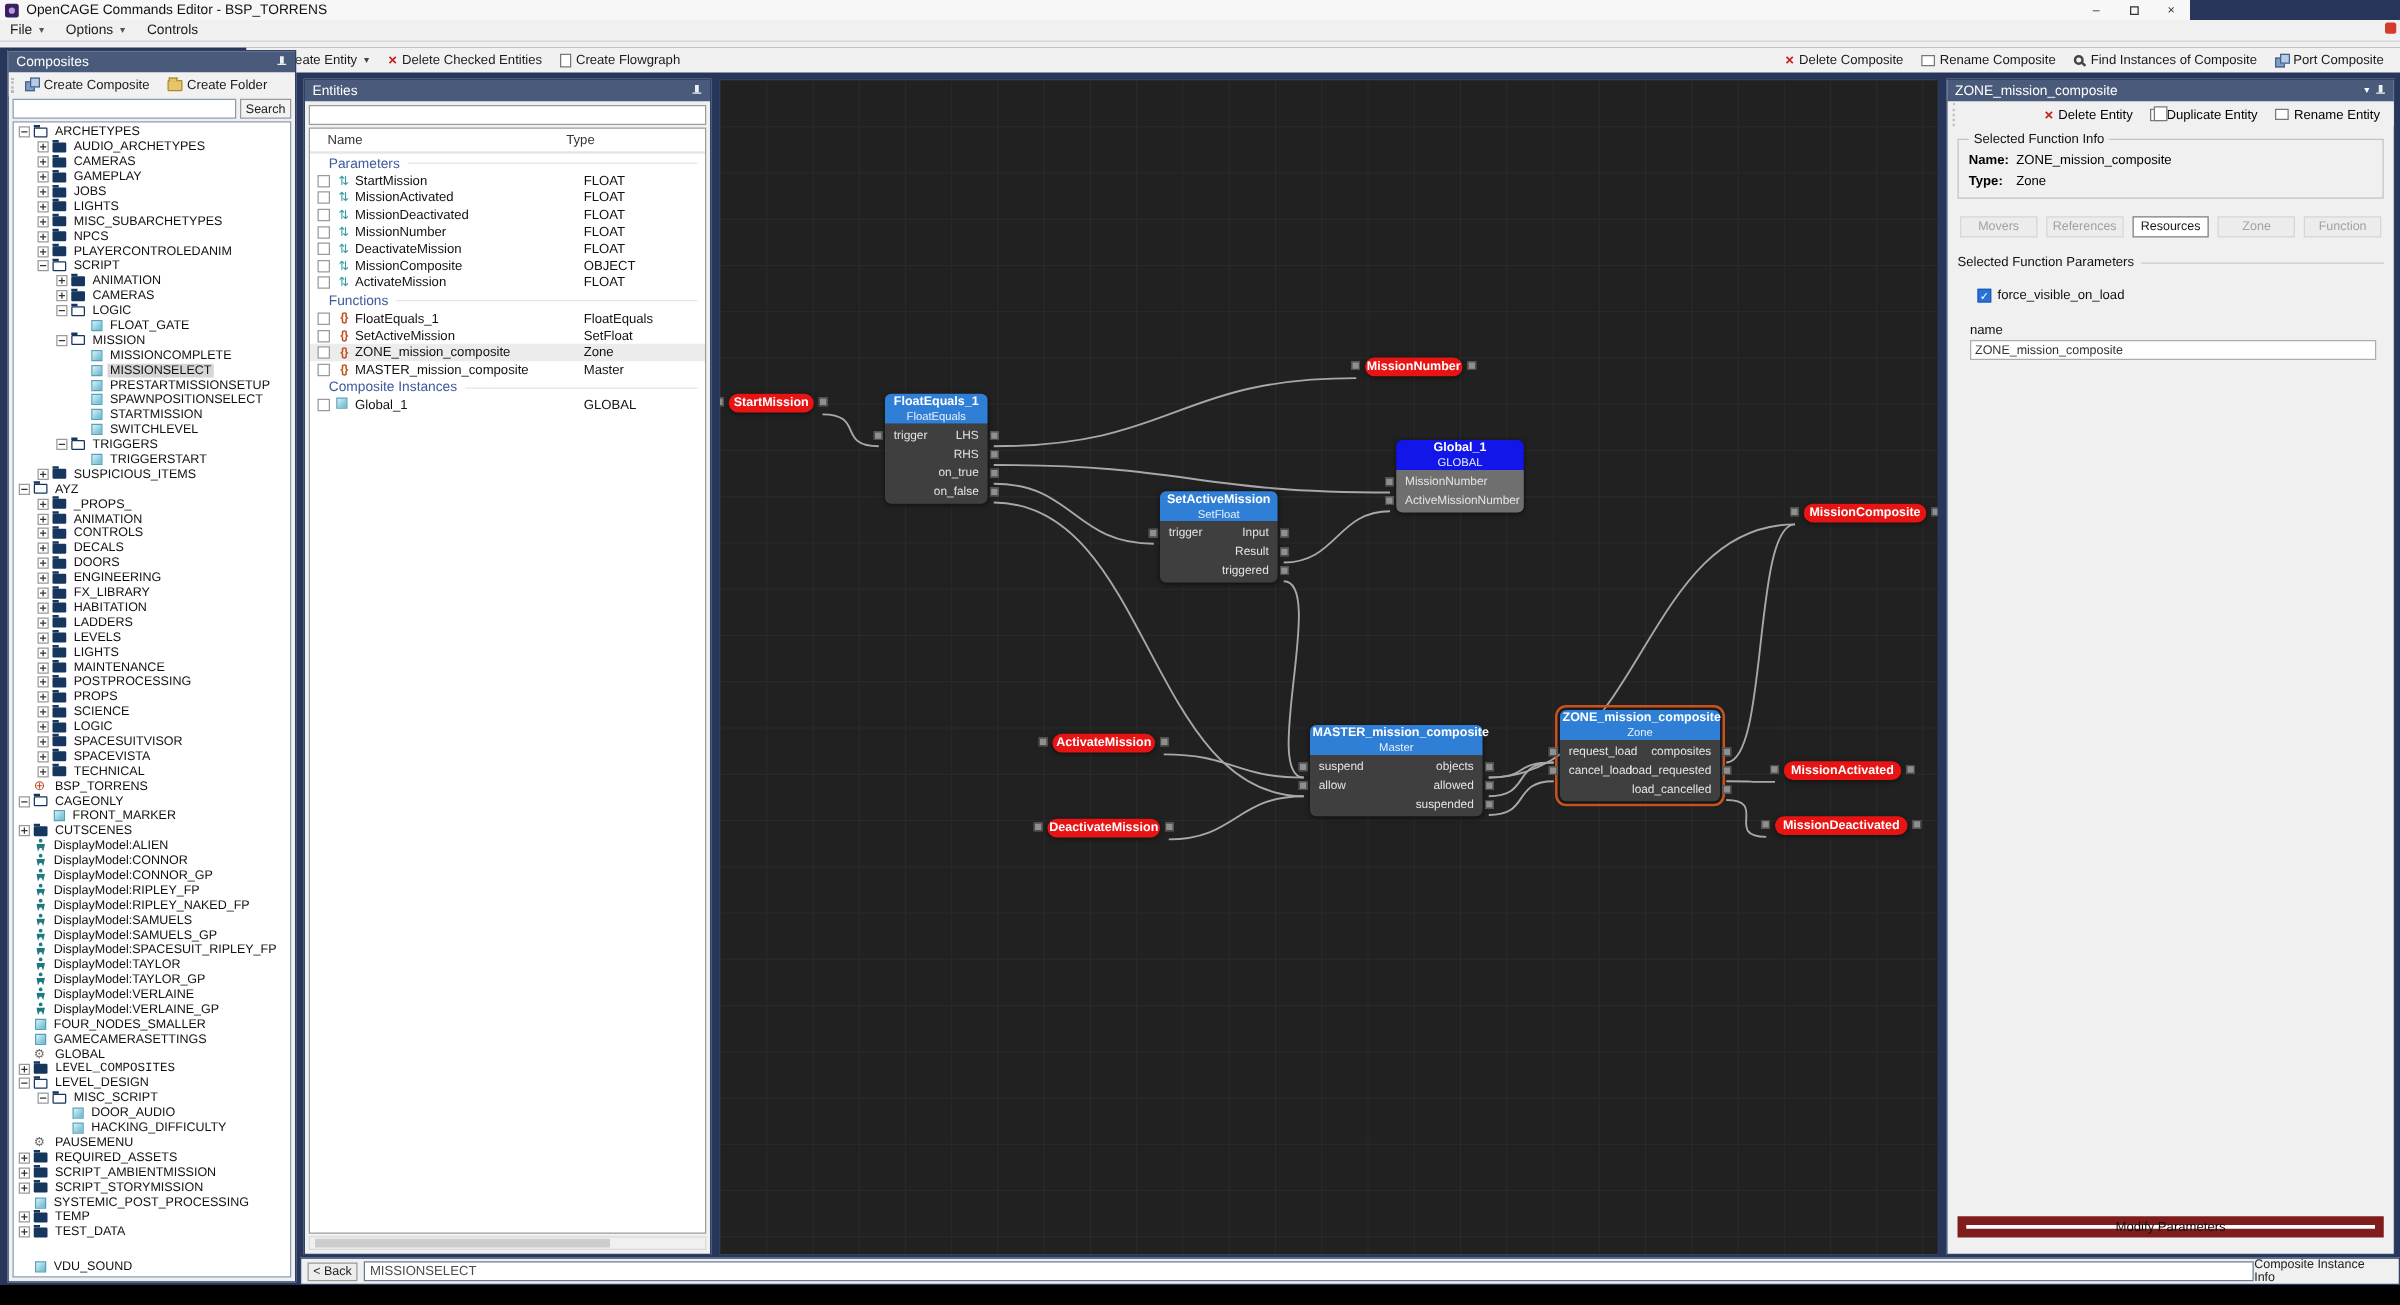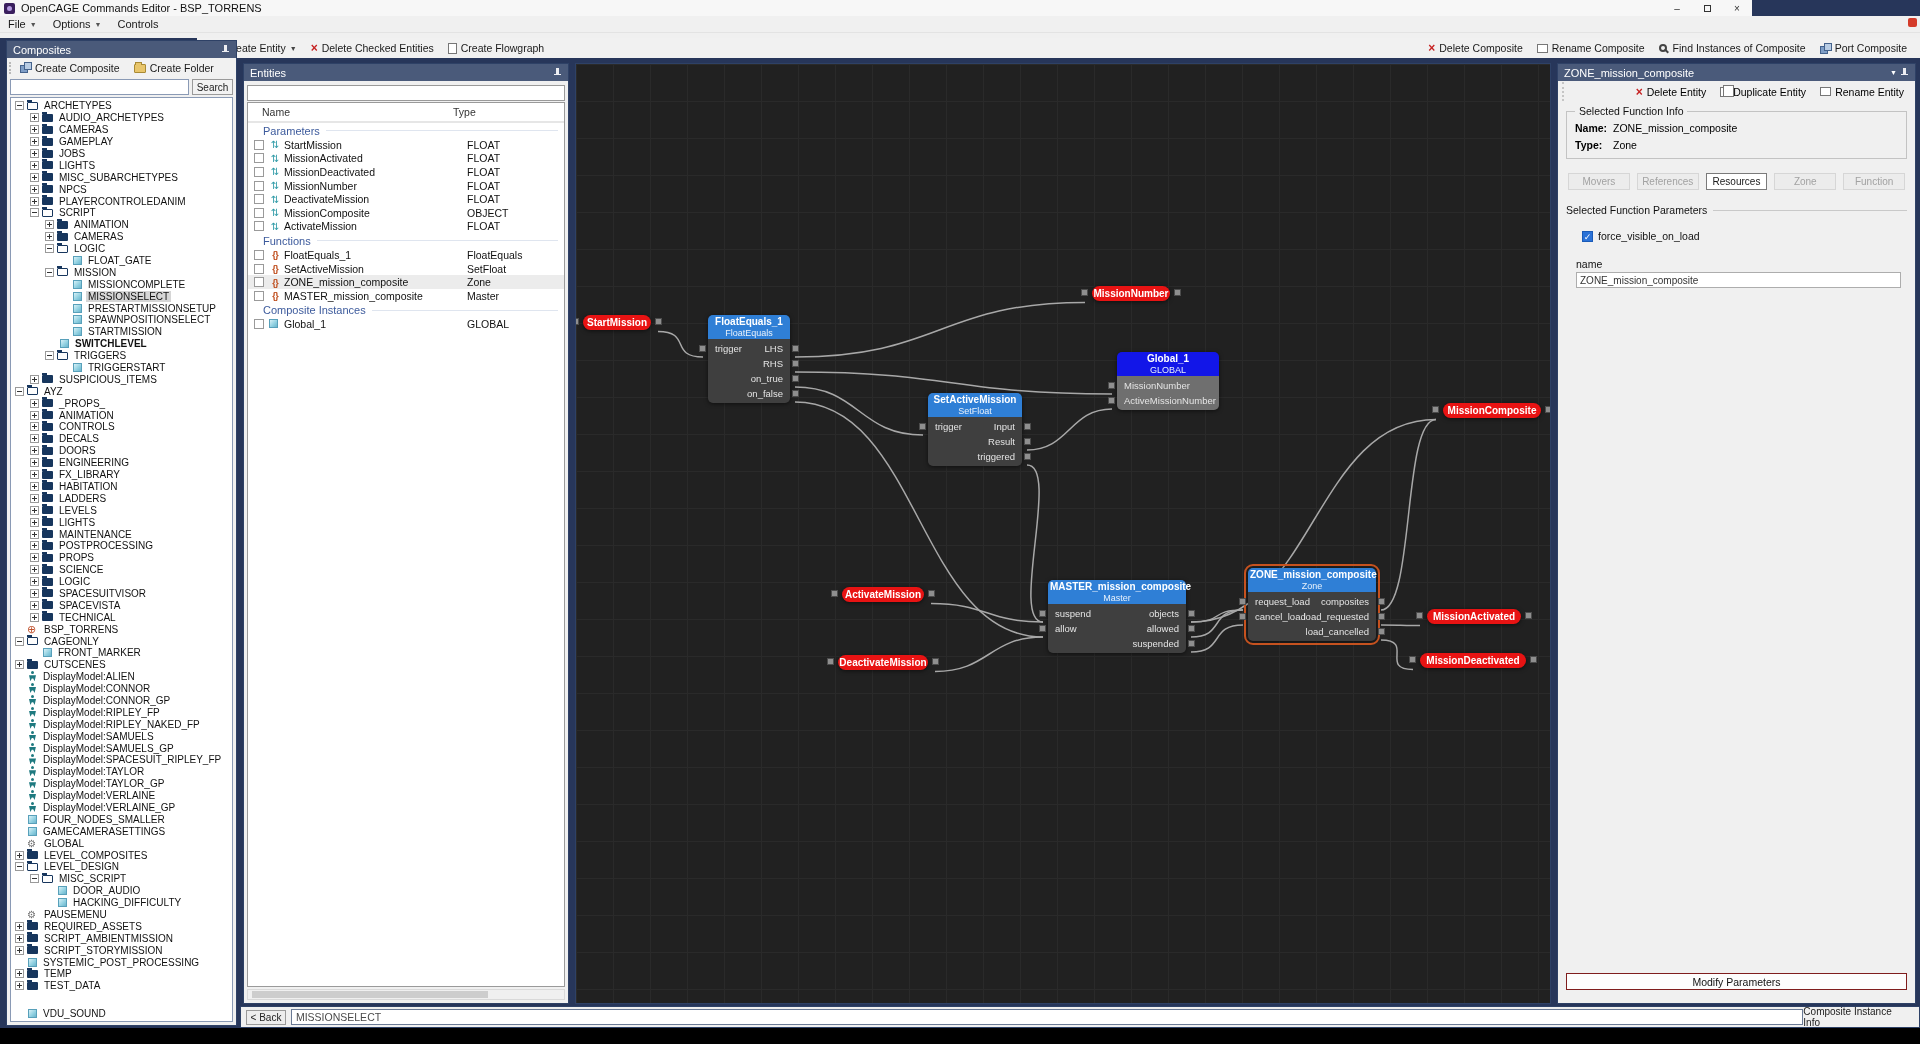--- a/index.html
+++ b/index.html
@@ -148,21 +148,21 @@
   .itab.active { background:#fff; border:1px solid #7a7a7a; color:#1a1a1a; }
   #params-label { display:flex; align-items:center; margin:14px 8px 0 8px; font-size:10.5px; color:#111; }
   #params-label .rule { flex:1; height:1px; background:#c9c9c9; margin-left:6px; }
   #cb-row { display:flex; align-items:center; gap:5px; margin:14px 0 0 24px; font-size:10.5px; color:#111; }
   .cb-blue { width:11px; height:11px; background:#2b72d7; border:1px solid #1a5bb8; color:#fff; font-size:9px;
     line-height:10px; text-align:center; }
   #name-label { margin:16px 0 2px 18px; font-size:10.5px; color:#111; }
   #name-input { display:block; margin:0 14px 0 18px; width:325px; height:16px; background:#fff; border:1px solid #adadad;
     font-size:10px; color:#333; padding:0 3px; font-family:"Liberation Sans",sans-serif; }
   #modify-btn { position:absolute; left:8px; bottom:13px; width:341px; height:17px; background:#fdfdfd;
-    border:1px solid #7f1d1d; font-size:10.5px; display:flex; align-items:center; justify-content:center; color:#111; }
+    border:7px solid #7f1d1d; font-size:10.5px; display:flex; align-items:center; justify-content:center; color:#111; }
 
   
   #statusbar { position:absolute; left:240px; top:1006px; width:1680px; height:22px; background:#f0f0f0;
     border:1px solid #2e4166; display:flex; align-items:center; font-size:10.5px; }
   #back-btn { width:40px; height:15px; margin-left:5px; background:#ededed; border:1px solid #9a9a9a;
     display:flex; align-items:center; justify-content:center; font-size:10px; color:#222; }
   #status-input { width:1515px; height:16px; margin-left:5px; background:#fff; border:1px solid #6a7florida;
     border:1px solid #6a7a95; font-size:10.5px; color:#4a4a4a; padding:0 4px; font-family:"Liberation Sans",sans-serif; }
   #status-right { margin-left:auto; padding-right:8px; color:#222; font-size:10px; }
   #black-bottom { position:absolute; left:0; top:1028px; width:1920px; height:16px; background:#000; }
@@ -350,21 +350,21 @@
         <div class="tree-row" style="padding-left: 49px;">
           <span class="exp none"></span>
           <span class="ti ti-cube"></span>
           <span class="tree-label">SPAWNPOSITIONSELECT</span>
         </div>
         <div class="tree-row" style="padding-left: 49px;">
           <span class="exp none"></span>
           <span class="ti ti-cube"></span>
           <span class="tree-label">STARTMISSION</span>
         </div>
-        <div class="tree-row" style="padding-left: 36px; font-weight: bold;">
+        <div class="tree-row" style="padding-left: 49px;">
           <span class="exp none"></span>
           <span class="ti ti-cube"></span>
           <span class="tree-label">SWITCHLEVEL</span>
         </div>
         <div class="tree-row" style="padding-left: 34px;">
           <span class="exp minus"></span>
           <span class="ti ti-folder-open"></span>
           <span class="tree-label">TRIGGERS</span>
         </div>
         <div class="tree-row" style="padding-left: 49px;">
@@ -565,21 +565,21 @@
         <div class="tree-row" style="padding-left: 4px;">
           <span class="exp none"></span>
           <span class="ti ti-cube"></span>
           <span class="tree-label">GAMECAMERASETTINGS</span>
         </div>
         <div class="tree-row" style="padding-left: 4px;">
           <span class="exp none"></span>
           <span class="ti ti-gear">⚙</span>
           <span class="tree-label">GLOBAL</span>
         </div>
-        <div class="tree-row" style="padding-left: 4px;">
+        <div class="tree-row" style="padding-left: 4px; font-family: Liberation Mono, monospace;">
           <span class="exp plus"></span>
           <span class="ti ti-folder"></span>
           <span class="tree-label">LEVEL_COMPOSITES</span>
         </div>
         <div class="tree-row" style="padding-left: 4px;">
           <span class="exp minus"></span>
           <span class="ti ti-folder-open"></span>
           <span class="tree-label">LEVEL_DESIGN</span>
         </div>
         <div class="tree-row" style="padding-left: 19px;">

